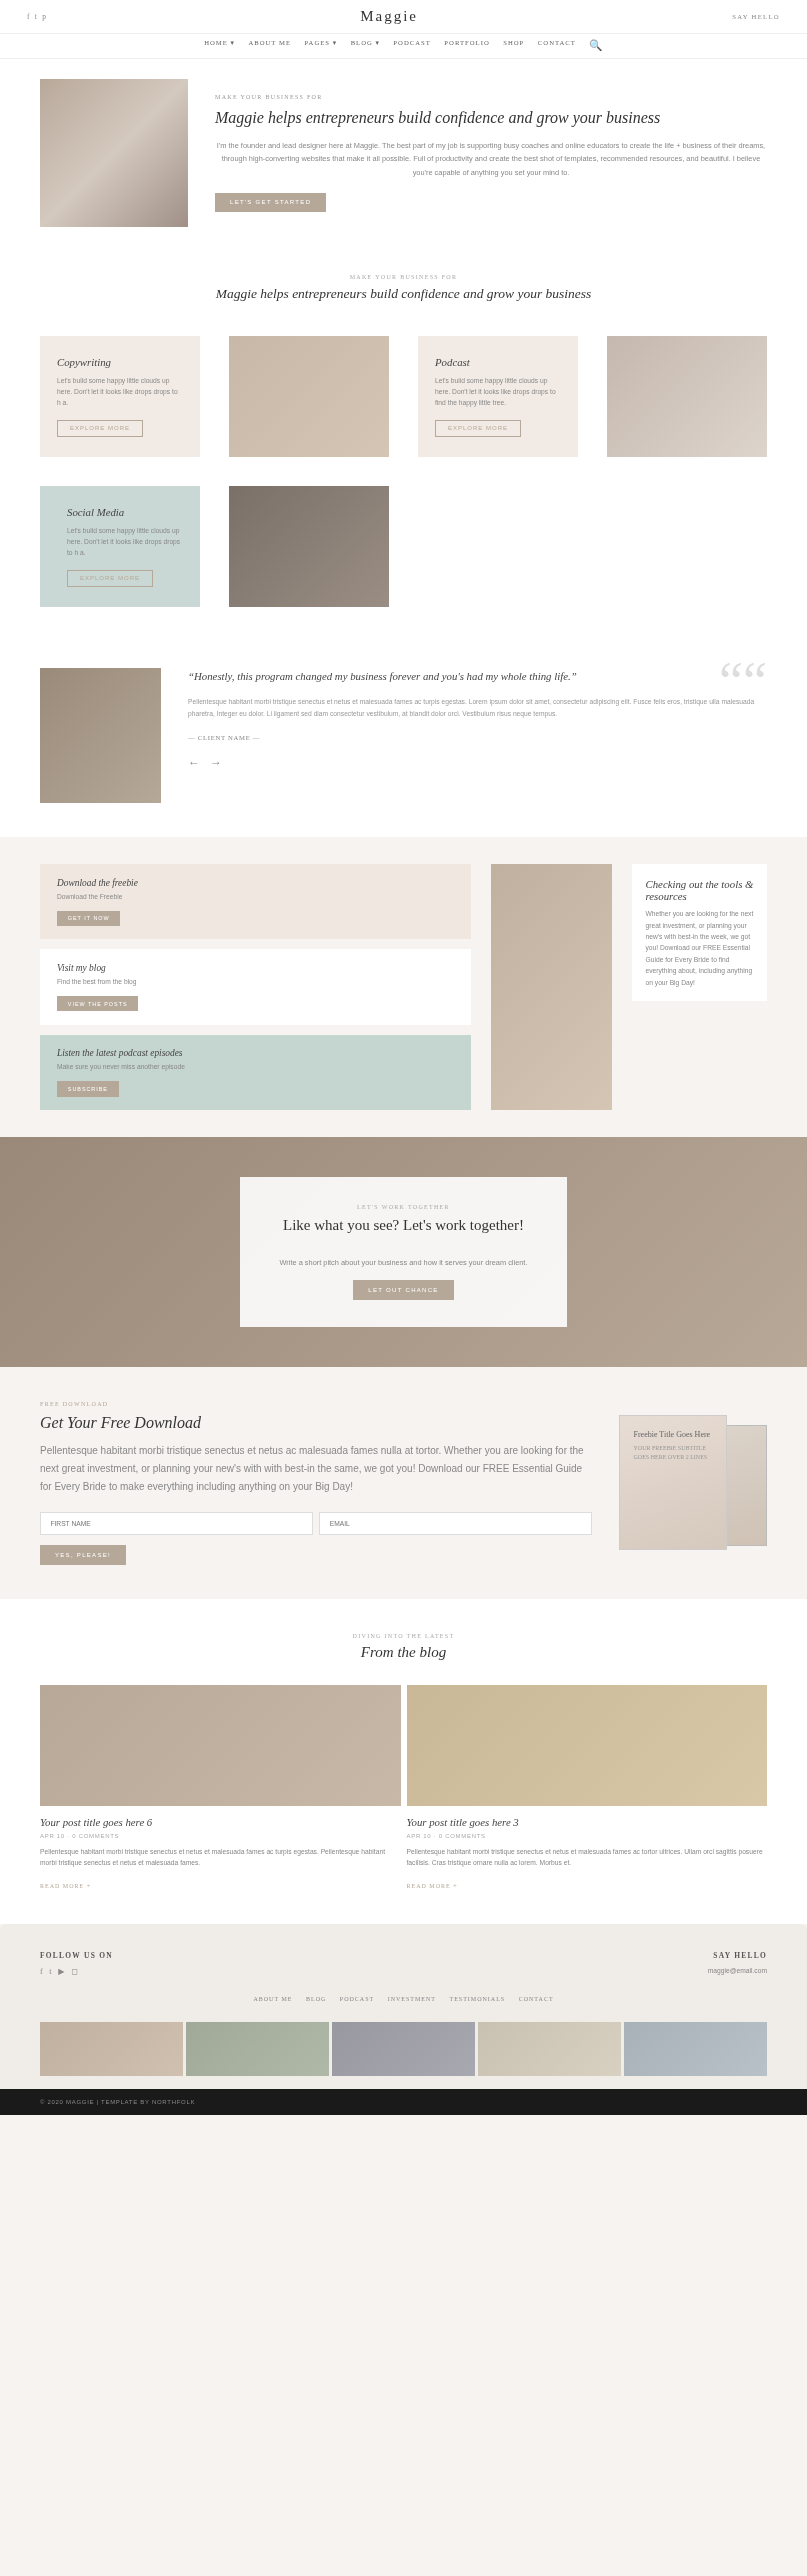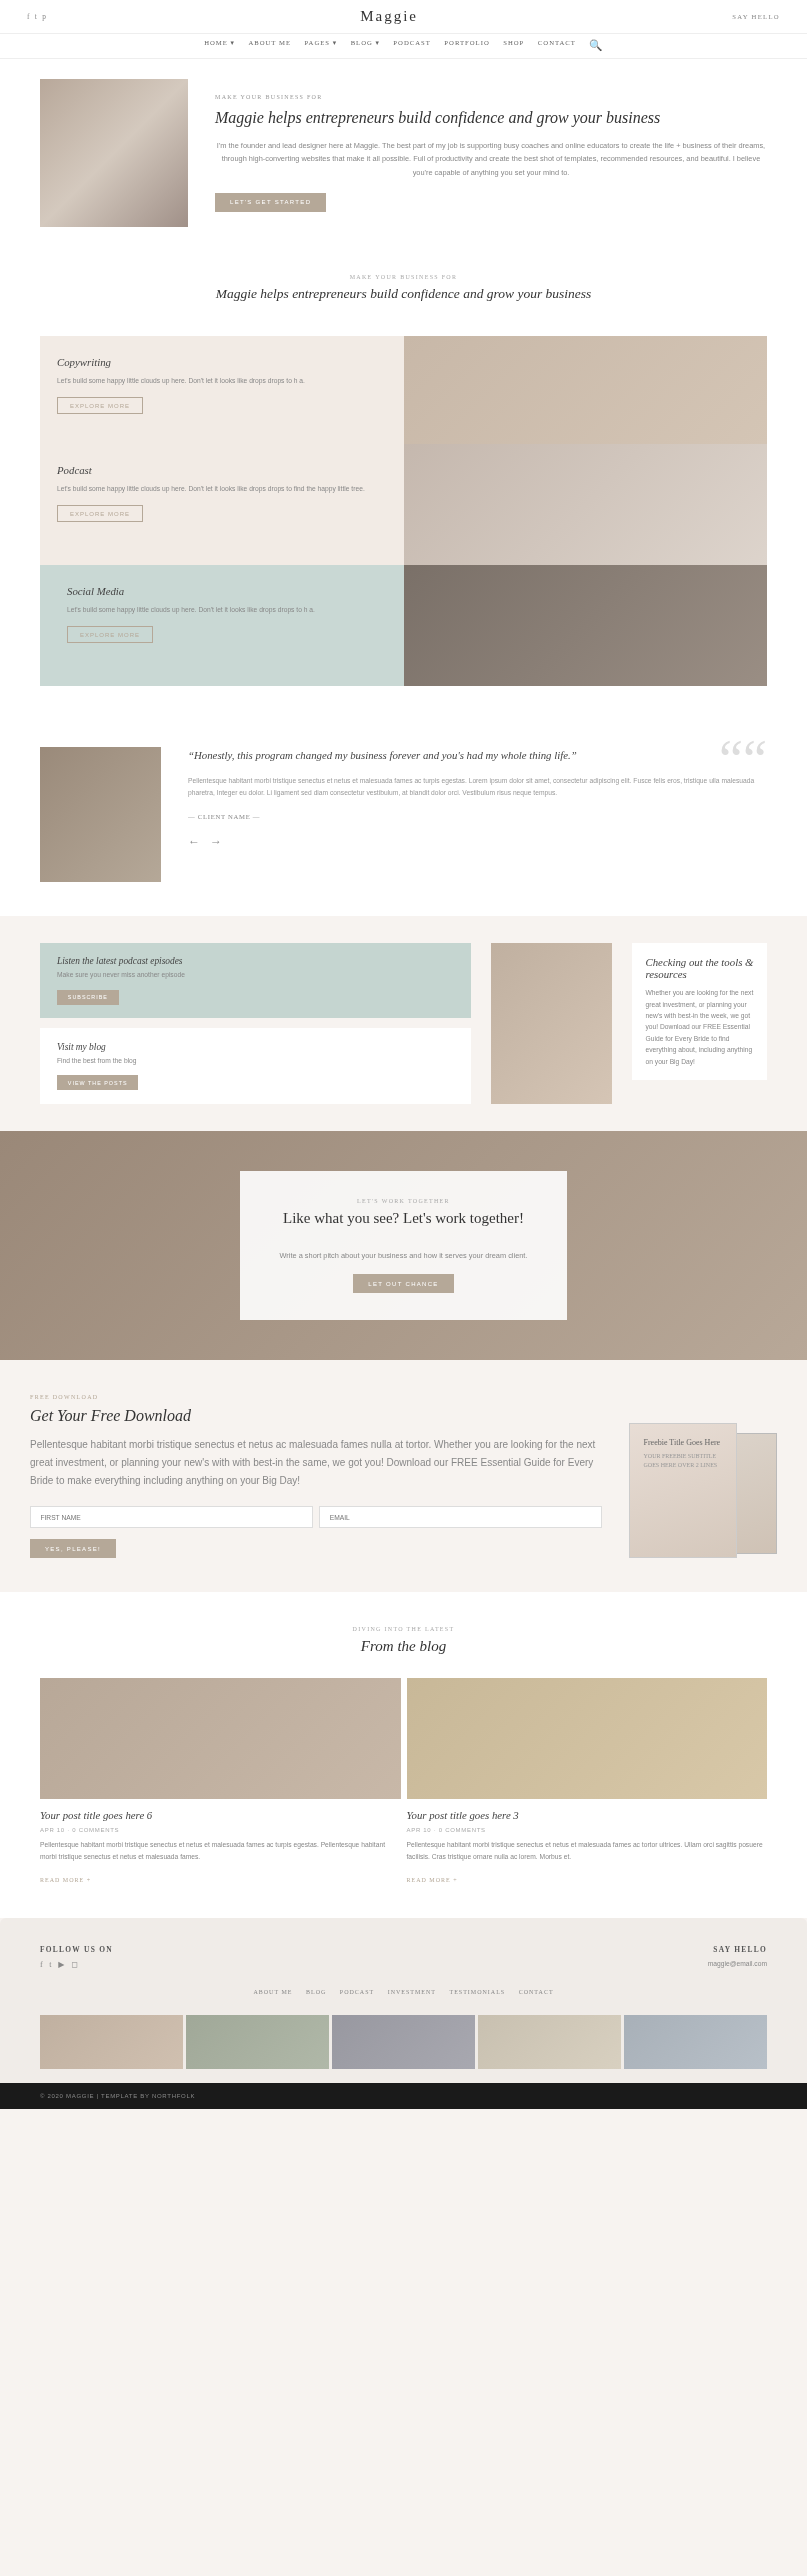--- a/index.html
+++ b/index.html
@@ -25,21 +25,21 @@
     .hero-title { font-size: 16px; font-weight: 400; color: #333; line-height: 1.3; margin-bottom: 10.8px; font-style: italic; }
     .hero-text { font-size: 7.4px; line-height: 1.8; color: #888; margin-bottom: 13.5px; font-family: Arial, sans-serif; text-align: center; }
     .btn-primary { background: #b5a898; color: #fff; border: none; padding: 6.7px 15px; font-size: 6px; letter-spacing: 1.3px; text-transform: uppercase; cursor: pointer; }
     
     
     .section-heading { text-align: center; padding: 27px 27px 20px; background: #fff; }
     .section-eyebrow { font-size: 6px; letter-spacing: 1.3px; text-transform: uppercase; color: #aaa; margin-bottom: 6.7px; }
     .section-title { font-size: 13.5px; font-weight: 400; color: #333; font-style: italic; }
     
     
-    .services-grid { background: #fff; padding: 13.5px 40px 27px; display: grid; grid-template-columns: 1fr 1fr; gap: 0; }
+    .services-grid { background: #fff; padding: 13.5px 40px 27px; display: grid; grid-template-columns: 1fr 1fr 1fr 1fr; gap: 29px; }
     .service-card { padding: 20px 17px; }
     .service-card.pink { background: #f2ebe5; }
     .service-card.teal { background: #c9d8d4; padding-left: 27px; }
     .service-card.center-img { padding: 0; overflow: hidden; }
     .service-card.img-card { padding: 0; overflow: hidden; }
     .service-img-placeholder { width: 100%; height: 100%; background: linear-gradient(135deg, #c8b8a8 0%, #d4c5b5 100%); min-height: 108px; }
     .service-img-dark { background: linear-gradient(135deg, #7a7068 0%, #9a8e84 100%); min-height: 108px; }
     .service-img-light { background: linear-gradient(135deg, #c5b8ae 0%, #ddd4cc 100%); min-height: 108px; }
     .service-card-title { font-size: 10.8px; font-weight: 400; color: #444; margin-bottom: 6.7px; font-style: italic; }
     .service-card-text { font-size: 6.7px; line-height: 1.7; color: #888; margin-bottom: 10.8px; font-family: Arial, sans-serif; }
@@ -72,21 +72,21 @@
     .cta-right-text { font-size: 6.7px; color: #888; line-height: 1.7; font-family: Arial, sans-serif; }
     
     
     .work-together { position: relative; background: linear-gradient(135deg, #9a8878 0%, #b8a898 100%); padding: 40px 27px; text-align: center; overflow: hidden; }
     .work-together-overlay { background: rgba(255,255,255,0.9); padding: 27px 40px; display: inline-block; min-width: 269px; }
     .work-together-eyebrow { font-size: 6px; letter-spacing: 1.3px; text-transform: uppercase; color: #aaa; margin-bottom: 6.7px; }
     .work-together-title { font-size: 15px; font-weight: 400; color: #333; margin-bottom: 24px; }
     .work-together-text { font-size: 7.4px; color: #888; margin-bottom: 13.5px; font-family: Arial, sans-serif; }
     
     
-    .free-download { background: #f7f3f0; padding: 34px 30px; display: flex; align-items: flex-end; gap: 27px; }
+    .free-download { background: #f7f3f0; padding: 34px 40px; display: flex; align-items: center; gap: 27px; }
     .free-download-content { flex: 1; }
     .free-download-eyebrow { font-size: 6px; letter-spacing: 1.3px; text-transform: uppercase; color: #b5a898; margin-bottom: 6.7px; }
     .free-download-title { font-size: 16px; font-weight: 400; color: #333; font-style: italic; margin-bottom: 10.8px; }
     .free-download-text { font-size: 10px; color: #888; line-height: 1.8; margin-bottom: 16px; font-family: Arial, sans-serif; }
     .free-download-form { display: flex; gap: 6.7px; margin-bottom: 10.8px; }
     .free-download-form input { flex: 1; padding: 6.7px 9.4px; border: 0.7px solid #ddd; font-size: 6.7px; font-family: Arial, sans-serif; background: #fff; }
     .free-download-image { width: 148px; flex-shrink: 0; position: relative; }
     .freebie-cover { width: 108px; height: 135px; background: linear-gradient(160deg, #e8ddd5 0%, #d5c8bc 100%); border: 0.7px solid #ccc; padding: 13.5px; position: relative; z-index: 1; }
     .freebie-cover-title { font-size: 8px; color: #666; margin-bottom: 5.4px; }
     .freebie-cover-sub { font-size: 6px; color: #999; line-height: 1.5; }
@@ -204,29 +204,34 @@
     <p class="testimonial-author">— CLIENT NAME —</p>
     <div class="testimonial-nav">
       <button>←</button>
       <button>→</button>
     </div>
   </div>
 </section>
 
 <section class="ctas-section">
   <div class="cta-left">
+    <div class="cta-card pink">
+      <div class="cta-card-title">Download the freebie</div>
+      <div class="cta-card-text">Download the Freebie</div>
+      <button class="btn-small">GET IT NOW</button>
+    </div>
+    <div class="cta-card white">
+      <div class="cta-card-title">Visit my blog</div>
+      <div class="cta-card-text">Find the best from the blog</div>
+      <button class="btn-small">VIEW THE POSTS</button>
+    </div>
     <div class="cta-card teal">
       <div class="cta-card-title">Listen the latest podcast episodes</div>
       <div class="cta-card-text">Make sure you never miss another episode</div>
       <button class="btn-small">SUBSCRIBE</button>
-    </div>
-    <div class="cta-card white">
-      <div class="cta-card-title">Visit my blog</div>
-      <div class="cta-card-text">Find the best from the blog</div>
-      <button class="btn-small">VIEW THE POSTS</button>
     </div>
   </div>
   <div style="width:121px;height:auto;background:linear-gradient(135deg,#c0b0a0 0%,#d5c5b5 100%);flex-shrink:0;"></div>
   <div class="cta-right">
     <div class="cta-right-card">
       <div class="cta-right-title">Checking out the tools &amp; resources</div>
       <div class="cta-right-text">Whether you are looking for the next great investment, or planning your new's with best-in the week, we got you! Download our FREE Essential Guide for Every Bride to find everything about, including anything on your Big Day!</div>
     </div>
   </div>
 </section>

